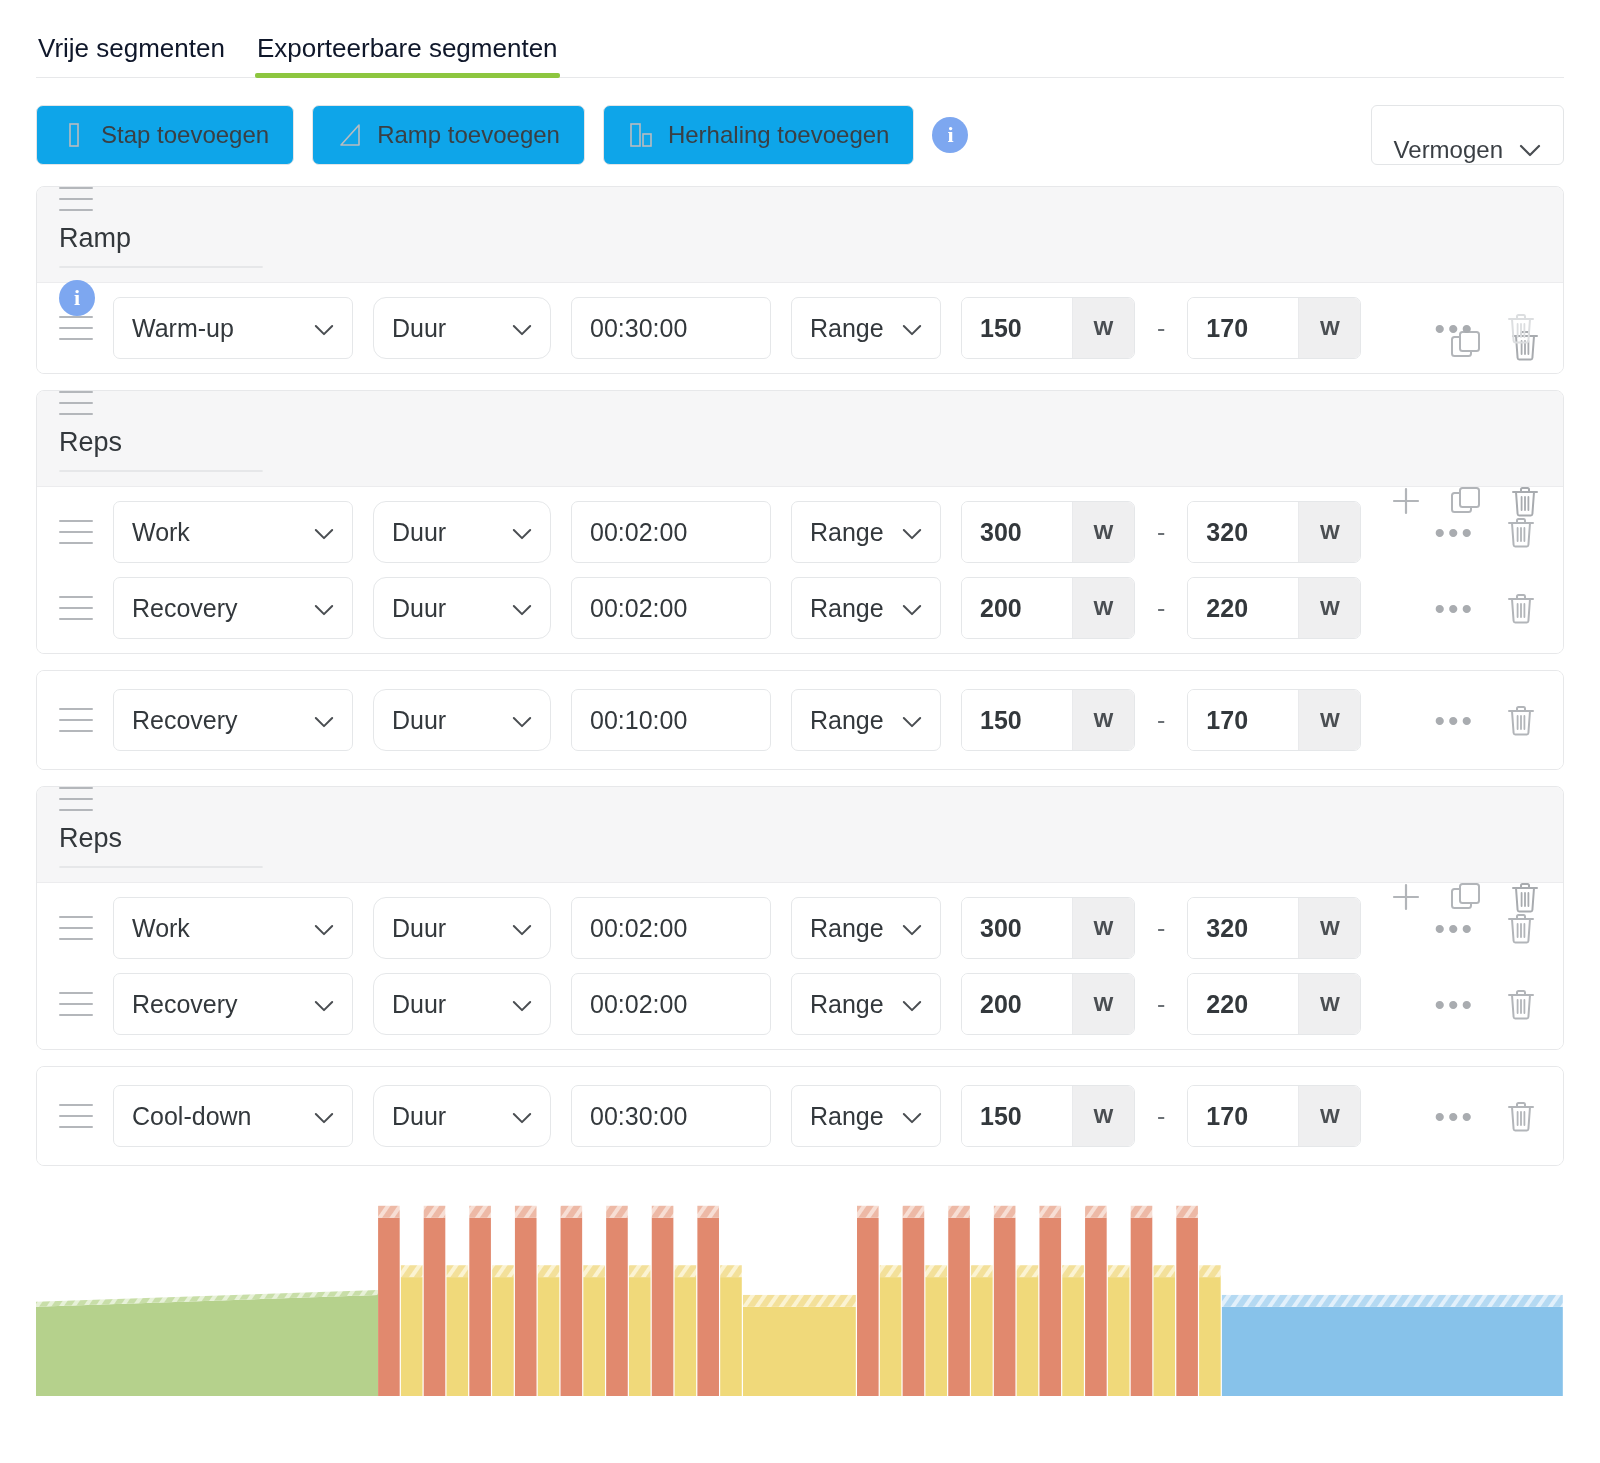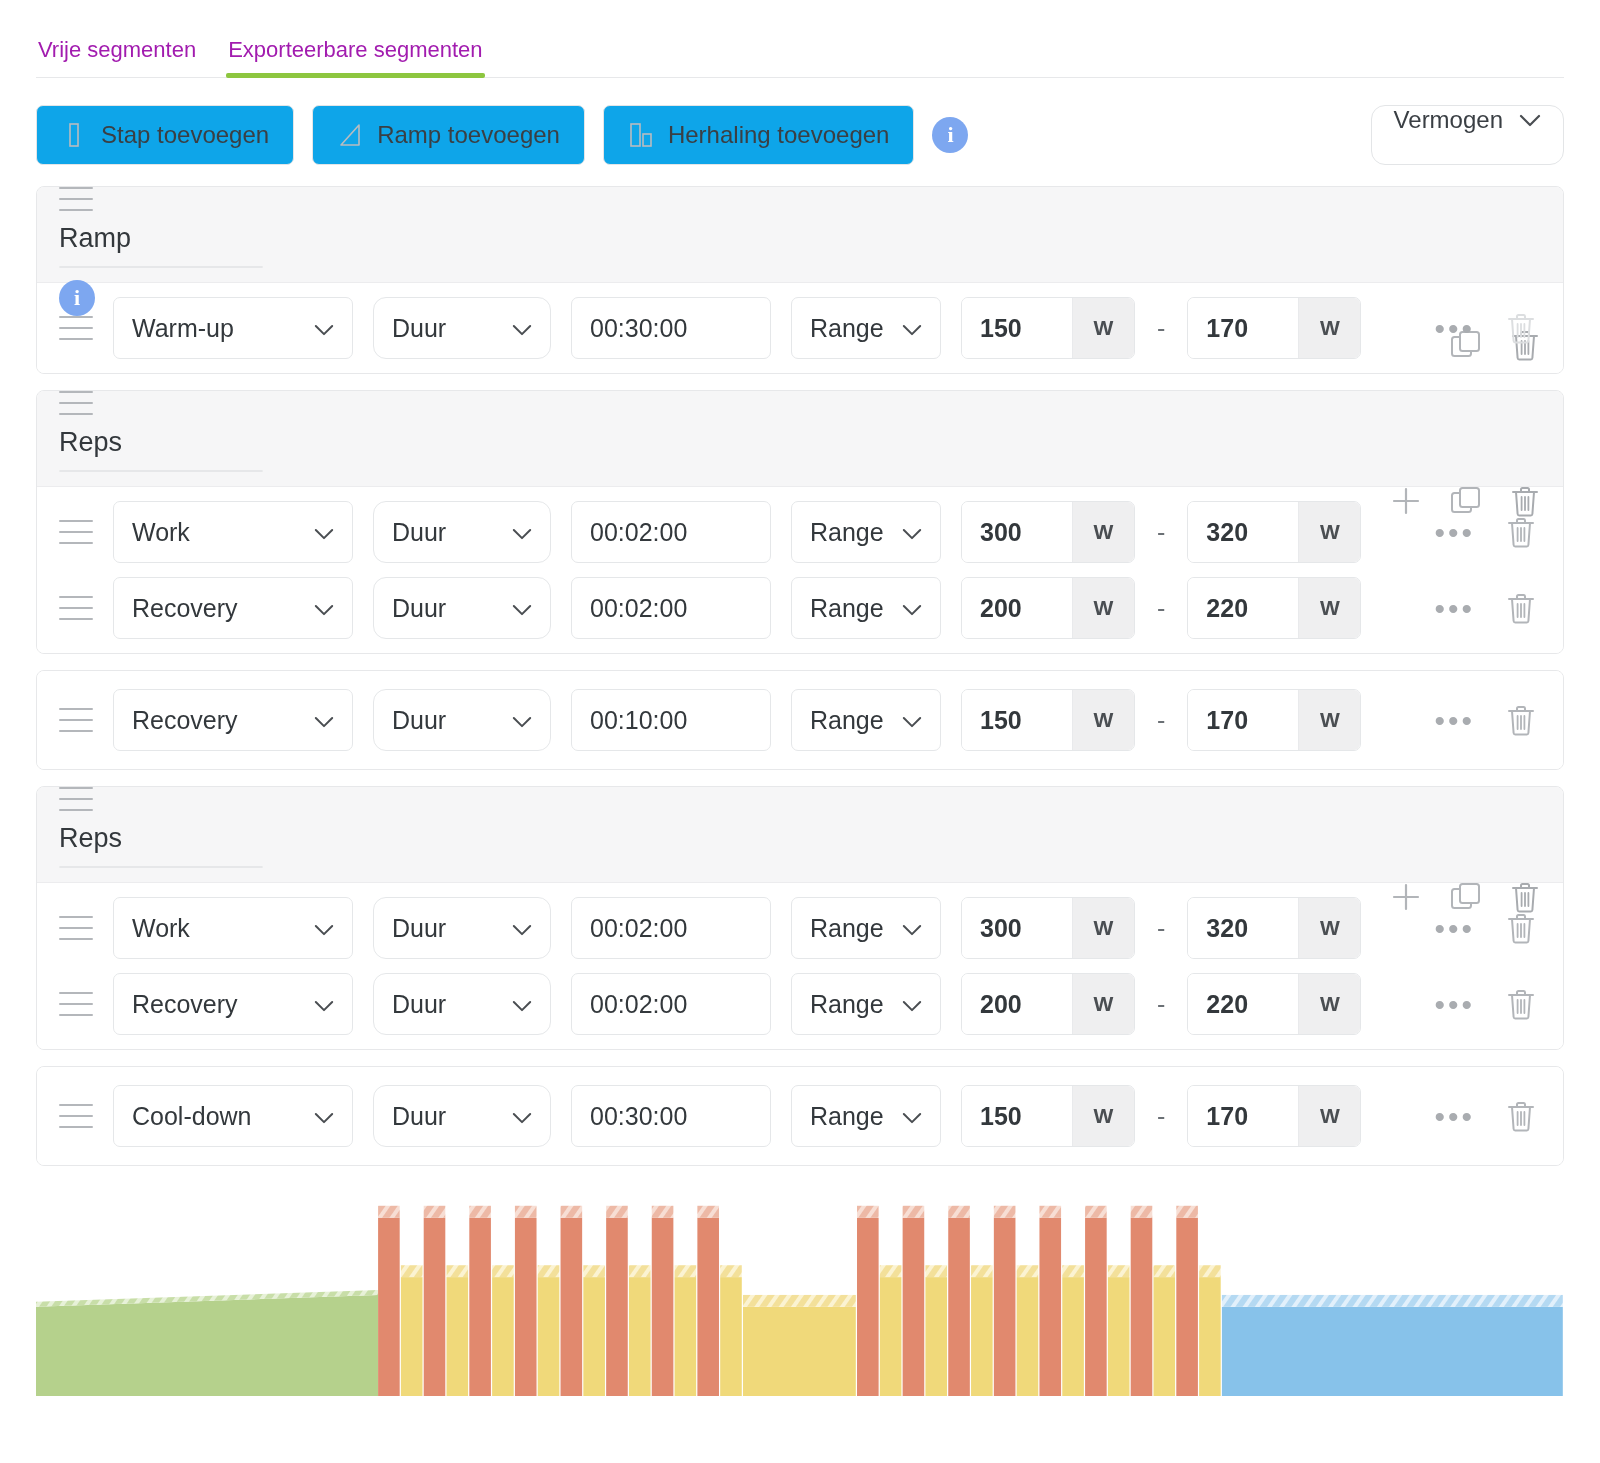--- a/index.html
+++ b/index.html
@@ -15,22 +15,22 @@
   .tabbar {
     margin: 0 36px;
     display: flex;
     align-items: flex-end;
     gap: 28px;
     border-bottom: 1px solid #e7e8ea;
     height: 78px;
     padding-top: 22px;
   }
   .tab {
-    font-size: 22px;
-    color: #a21caf;
+    font-size: 26px;
+    color: #0f172a;
     padding: 0 2px 16px 2px;
     position: relative;
     cursor: pointer;
     white-space: nowrap;
     line-height: 1;
   }
   .tab.active::after {
     content: "";
     position: absolute;
     left: 0; right: 0; bottom: -1px;
@@ -74,24 +74,24 @@
     display: inline-flex;
     align-items: center;
     justify-content: center;
     cursor: pointer;
     flex: none;
   }
   .spacer { flex: 1 1 auto; }
   .sel-btn {
     height: 60px;
     border: 1px solid #e3e5e7;
-    border-radius: 14px;
+    border-radius: 6px;
     background: #fff;
     display: inline-flex;
-    align-items: flex-start;
+    align-items: flex-end;
     gap: 16px;
     padding: 0 22px;
     font-size: 24px;
     color: #3a3f44;
     cursor: pointer;
   }
 
   
   .builder { margin: 20px 36px 0 36px; }
   .group {

